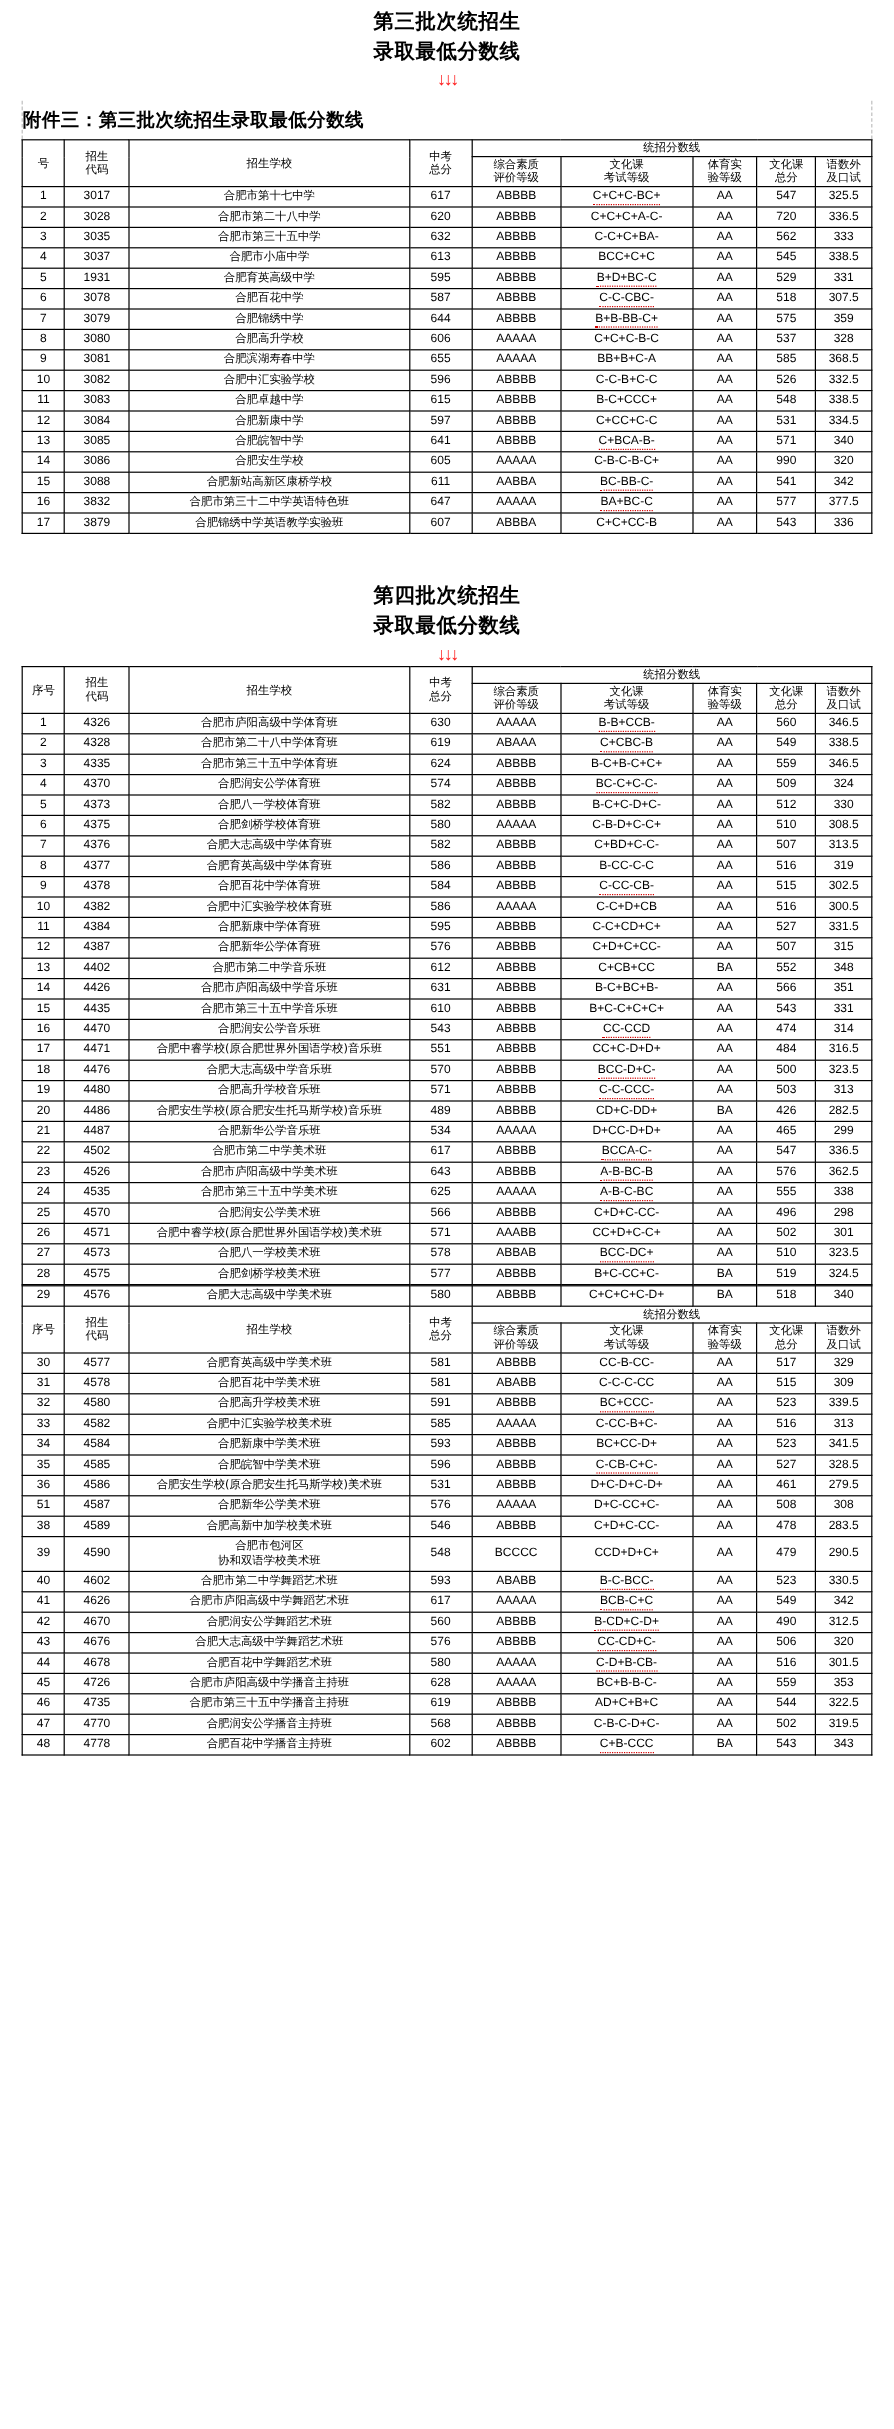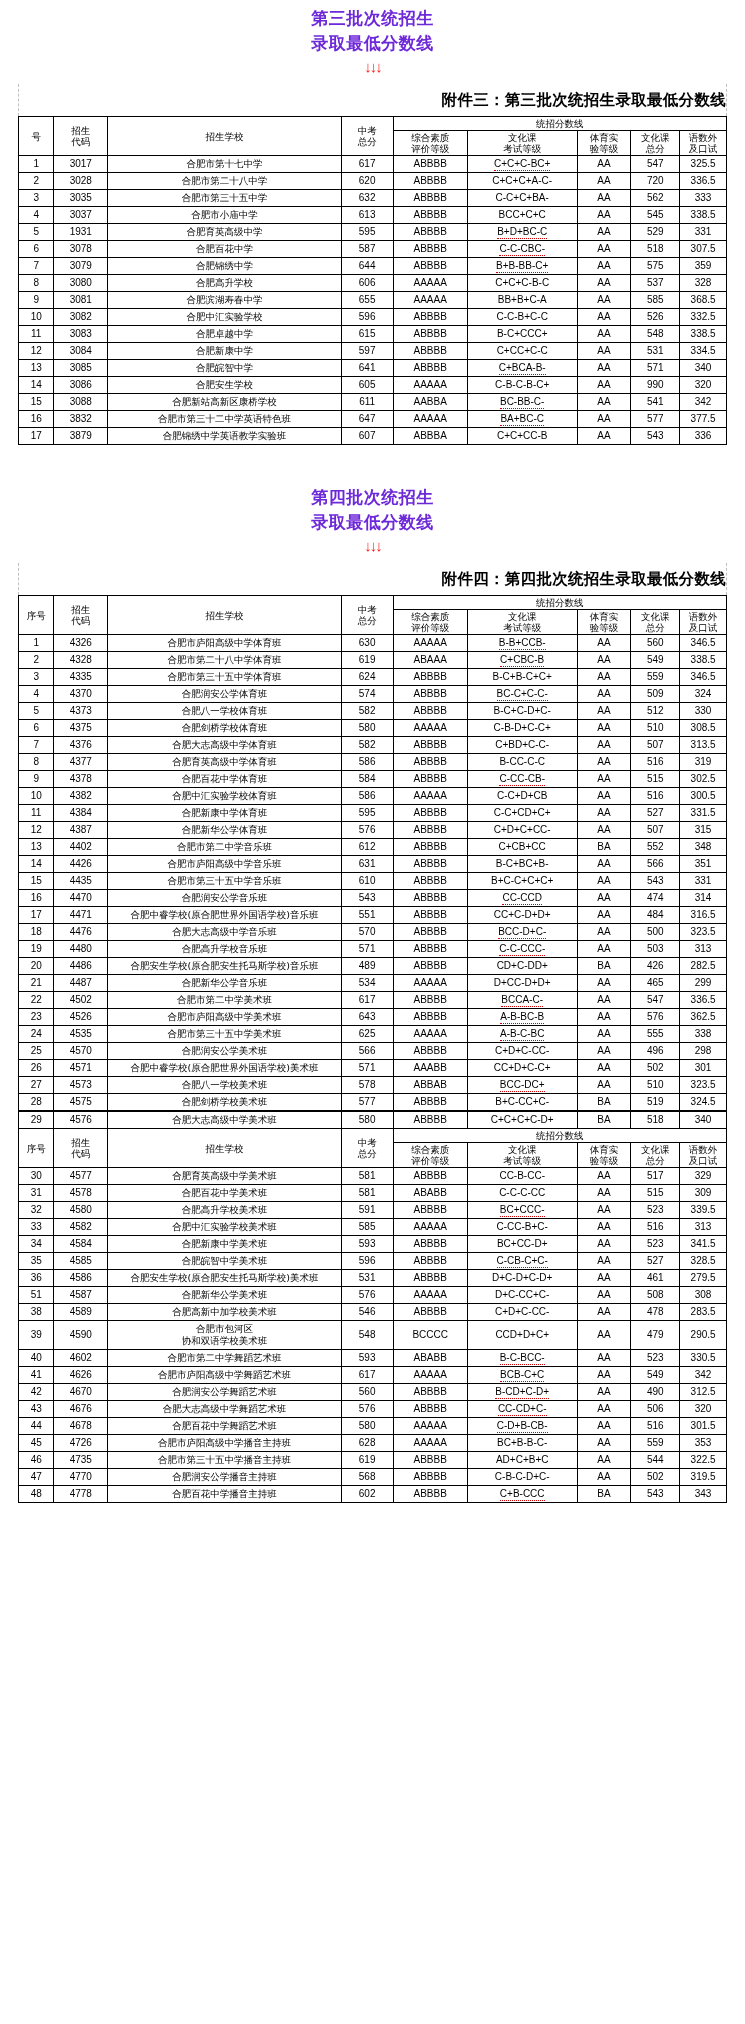--- a/index.html
+++ b/index.html
@@ -18,21 +18,21 @@
     position: relative;
     box-sizing: border-box;
   }
 
   
   .banner {
     text-align: center;
     padding-top: 6px;
   }
   .banner-line {
-    color: #6d28d9;
+    color: #000000;
     font-weight: bold;
     font-size: 17px;
     line-height: 25px;
     letter-spacing: 0.5px;
     font-family: "DejaVu Sans", "Liberation Sans", sans-serif;
   }
   .banner-arrows {
     color: #ff2222;
     font-size: 15px;
     line-height: 18px;
@@ -40,21 +40,21 @@
     margin-top: 2px;
   }
 
   
   .caption-wrap {
     position: relative;
     margin-top: 8px;
     padding: 0 18px;
   }
   .caption {
-    text-align: right;
+    text-align: left;
     font-size: 15.5px;
     font-weight: bold;
     line-height: 32px;
     font-family: "DejaVu Sans", "Liberation Sans", sans-serif;
     letter-spacing: 0.3px;
     border-left: 1px dashed #bfbfbf;
     border-right: 1px dashed #bfbfbf;
   }
 
   
@@ -382,23 +382,20 @@
   </div>
 
   <div class="gap-lg"></div>
 
   <div class="banner">
     <div class="banner-line">第四批次统招生</div>
     <div class="banner-line">录取最低分数线</div>
     <div class="banner-arrows">↓↓↓</div>
   </div>
 
-  <div class="caption-wrap">
-    <div class="caption">附件四：第四批次统招生录取最低分数线</div>
-  </div>
 
   <div class="tbl-wrap">
     <table class="score">
       <colgroup>
         <col class="c-num">
           <col class="c-code">
           <col class="c-school">
           <col class="c-total">
         <col class="c-grade">
           <col class="c-exam">

